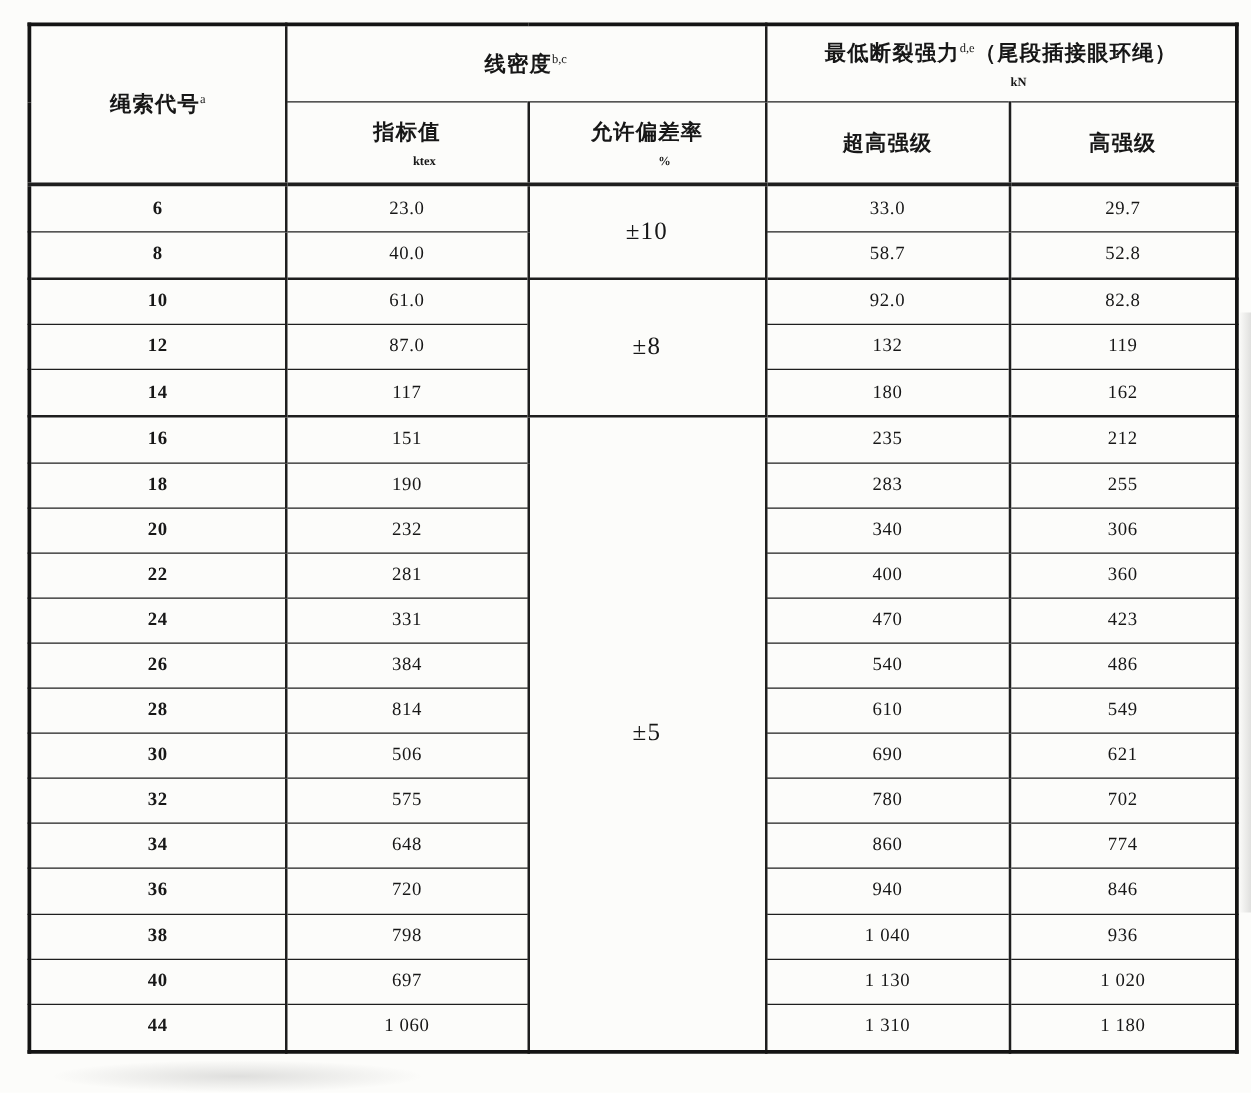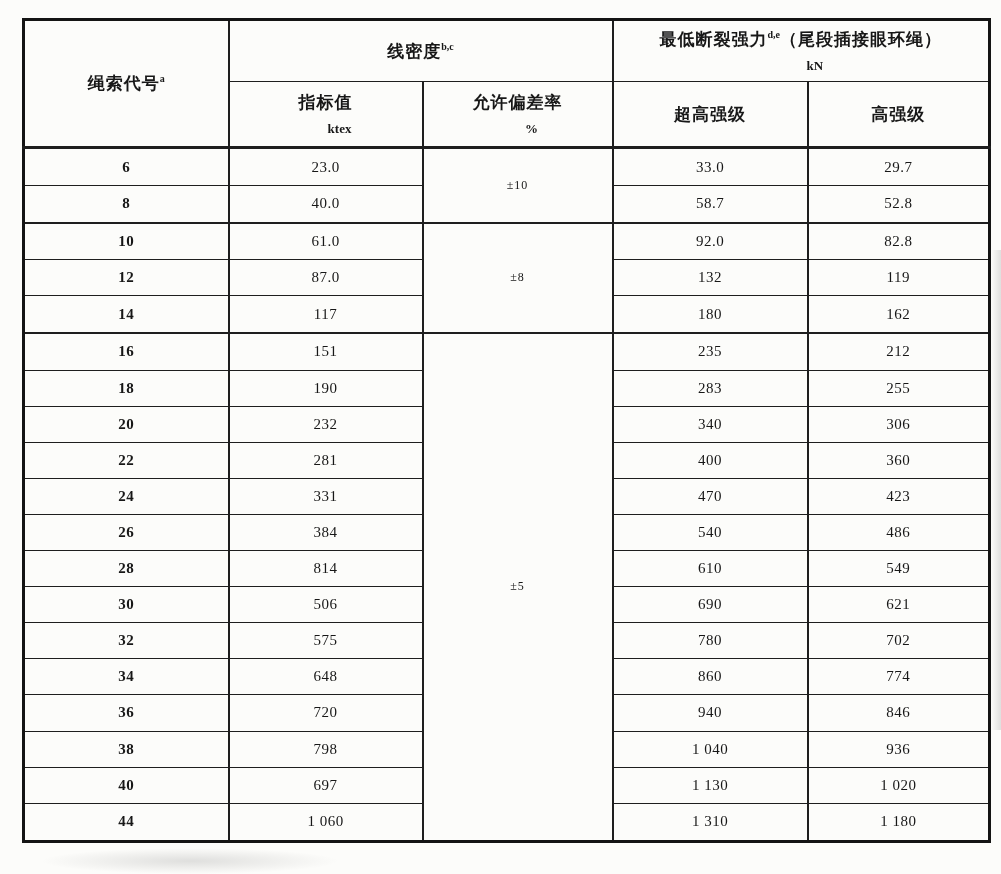--- a/index.html
+++ b/index.html
@@ -47,43 +47,43 @@
     overflow:hidden;
   }
   .spec thead tr.h1{height:62px;}
   .spec thead tr.h2{height:66px;font-family:Liberation Serif, serif;}
   .spec thead th{
     font-size:17px;
     font-weight:bold;
     letter-spacing:1px;
   }
   .spec thead .unit-line{
-    font-size:13px;
+    font-size:10px;
     font-weight:bold;
     letter-spacing:0;
     margin-top:7px;
     padding-left:28px;
   }
   .spec sup{
     font-size:10px;
-    font-weight:bold;
+    font-weight:normal;
     letter-spacing:0;
     vertical-align:super;
     line-height:0;
   }
   
   .spec tbody tr:first-child td{border-top-width:3px;}
   .spec tbody td{
     font-size:15px;
     font-weight:bold;
     letter-spacing:0.5px;
   }
   .spec tbody td.num{font-weight:normal;}
   .spec tbody td.tol{
-    font-size:12px;
+    font-size:20px;
     font-weight:normal;
     letter-spacing:1px;
   }
   
   .spec tbody tr.group-start td{border-top-width:2.6px;margin-top:16px;}
 </style>
 </head>
 <body>
 
 <div class="page">

